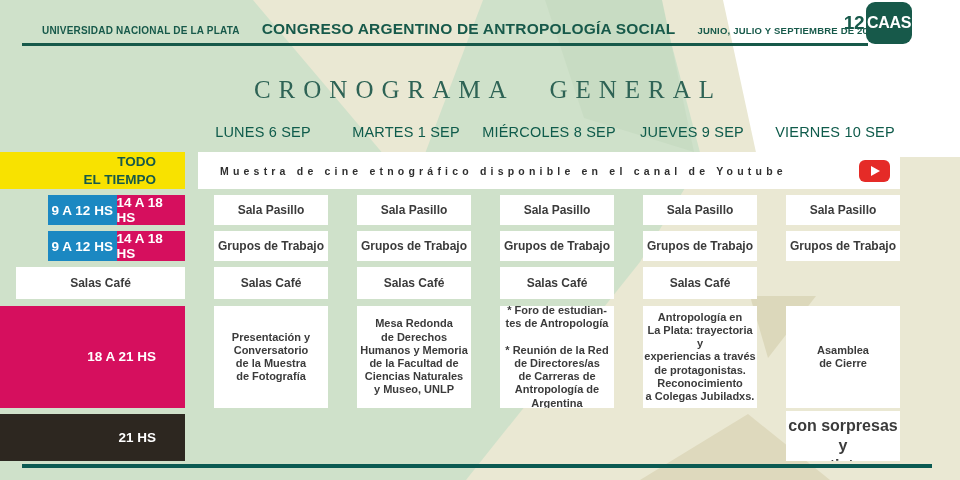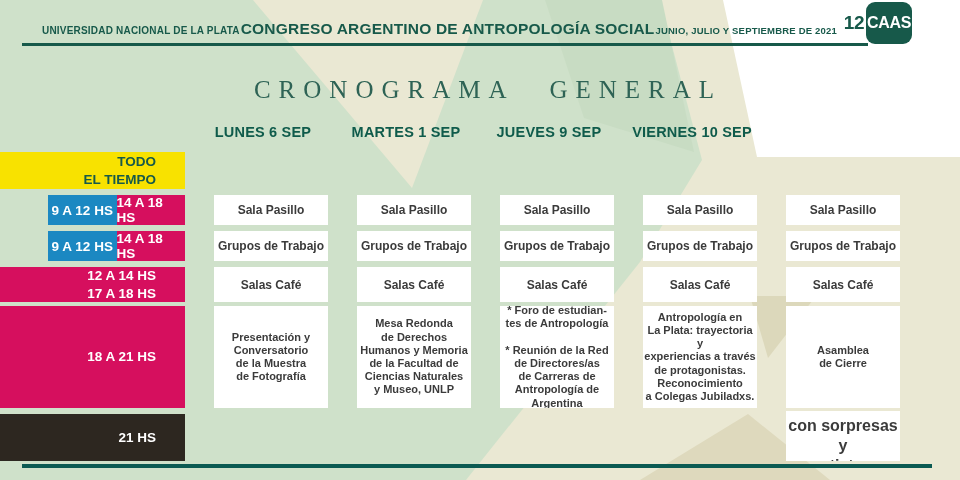--- a/index.html
+++ b/index.html
@@ -13,21 +13,21 @@
   .shape-green-main   { background:#cfe1ca; clip-path:polygon(0 0,660px 0,702px 160px,640px 262px,466px 480px,0 480px); }
   .shape-green-dark   { background:#c8dcc3; clip-path:polygon(545px 0,662px 0,694px 152px,584px 118px); }
   .shape-cream-notch  { background:#eae8d3; clip-path:polygon(253px 0,483px 0,412px 188px); }
   .shape-white-tr     { background:#ffffff; clip-path:polygon(723px 0,960px 0,960px 157px,757px 157px); }
   .shape-beige-a      { background:#dcd8bb; clip-path:polygon(750px 296px,816px 296px,768px 358px); }
   .shape-beige-b      { background:#ded9bd; clip-path:polygon(640px 480px,830px 480px,748px 414px); }
 
   
   .header-text {
     position:absolute; left:42px; top:0; height:42px; padding-top:20px;
-    display:flex; align-items:baseline; gap:1px; color:#17594a; white-space:nowrap;
+    display:flex; align-items:baseline; gap:22px; color:#17594a; white-space:nowrap;
   }
   .uni    { font-size:10px;   font-weight:bold; letter-spacing:0.2px; }
   .congr  { font-size:15.5px; font-weight:bold; letter-spacing:0.2px; }
   .dates  { font-size:9.5px;  font-weight:bold; letter-spacing:0.2px; }
   .top-line    { position:absolute; left:22px; top:43px; width:846px; height:3px; background:#17594a; }
   .bottom-line { position:absolute; left:22px; top:464px; width:910px; height:4px; background:#0b5a52; }
   .logo-num {
     position:absolute; top:2px; right:96px; height:42px; display:flex; align-items:center;
     color:#17594a; font-size:19px; font-weight:800; letter-spacing:-0.5px;
   }
@@ -45,21 +45,21 @@
   }
 
   
   .grid-row {
     position:absolute; left:0; width:902px;
     display:grid; grid-template-columns:185px repeat(5,130px); column-gap:13px;
   }
   .day-row { top:121px; height:22px; }
   .day {
     display:flex; align-items:center; justify-content:center;
-    font-weight:700; font-size:14.5px; color:#0f5b4b; white-space:nowrap; letter-spacing:0.2px;
+    font-weight:400; font-size:14.5px; color:#0f5b4b; white-space:nowrap; letter-spacing:0.2px;
   }
   .day:first-child { grid-column:2; }
 
   .r1 { top:152px; height:37px; }
   .r2 { top:195px; height:30px; }
   .r3 { top:231px; height:30px; }
   .r4 { top:267px; height:32px; }
   .r5 { top:306px; height:102px; }
   .r6 { top:414px; height:42px; }
 
@@ -125,27 +125,34 @@
   </div>
   <div class="top-line"></div>
   <div class="logo-num">12</div>
   <div class="logo-box">CAAS</div>
 
   <div class="main-title">CRONOGRAMA GENERAL</div>
 
   <div class="grid-row day-row">
     <div class="day">LUNES 6 SEP</div>
     <div class="day">MARTES 1 SEP</div>
+    <div class="day">MIÉRCOLES 8 SEP</div>
     <div class="day">JUEVES 9 SEP</div>
     <div class="day">VIERNES 10 SEP</div>
   </div>
 
   <div class="grid-row r1">
     <div class="lbl yellow">TODO
 EL TIEMPO</div>
+    <div class="media-bar">
+      <span class="media-text">Muestra de cine etnográfico disponible en el canal de Youtube</span>
+      <span class="yt">
+          <span class="yt-tri"></span>
+        </span>
+    </div>
   </div>
 
   <div class="grid-row r2">
     <div class="split">
       <div class="half-blue">9 A 12 HS</div>
       <div class="half-pink">14 A 18 HS</div>
     </div>
     <div class="cell">Sala Pasillo</div>
     <div class="cell">Sala Pasillo</div>
     <div class="cell">Sala Pasillo</div>
@@ -159,22 +166,20 @@
       <div class="half-pink">14 A 18 HS</div>
     </div>
     <div class="cell">Grupos de Trabajo</div>
     <div class="cell">Grupos de Trabajo</div>
     <div class="cell">Grupos de Trabajo</div>
     <div class="cell">Grupos de Trabajo</div>
     <div class="cell">Grupos de Trabajo</div>
   </div>
 
   <div class="grid-row r4">
-    <div class="lbl pink">12 A 14 HS
-17 A 18 HS</div>
     <div class="cell">Salas Café</div>
     <div class="cell">Salas Café</div>
     <div class="cell">Salas Café</div>
     <div class="cell">Salas Café</div>
     <div class="cell">Salas Café</div>
   </div>
 
   <div class="grid-row r5">
     <div class="lbl pink">18 A 21 HS</div>
     <div class="cell cell-small">Presentación y

